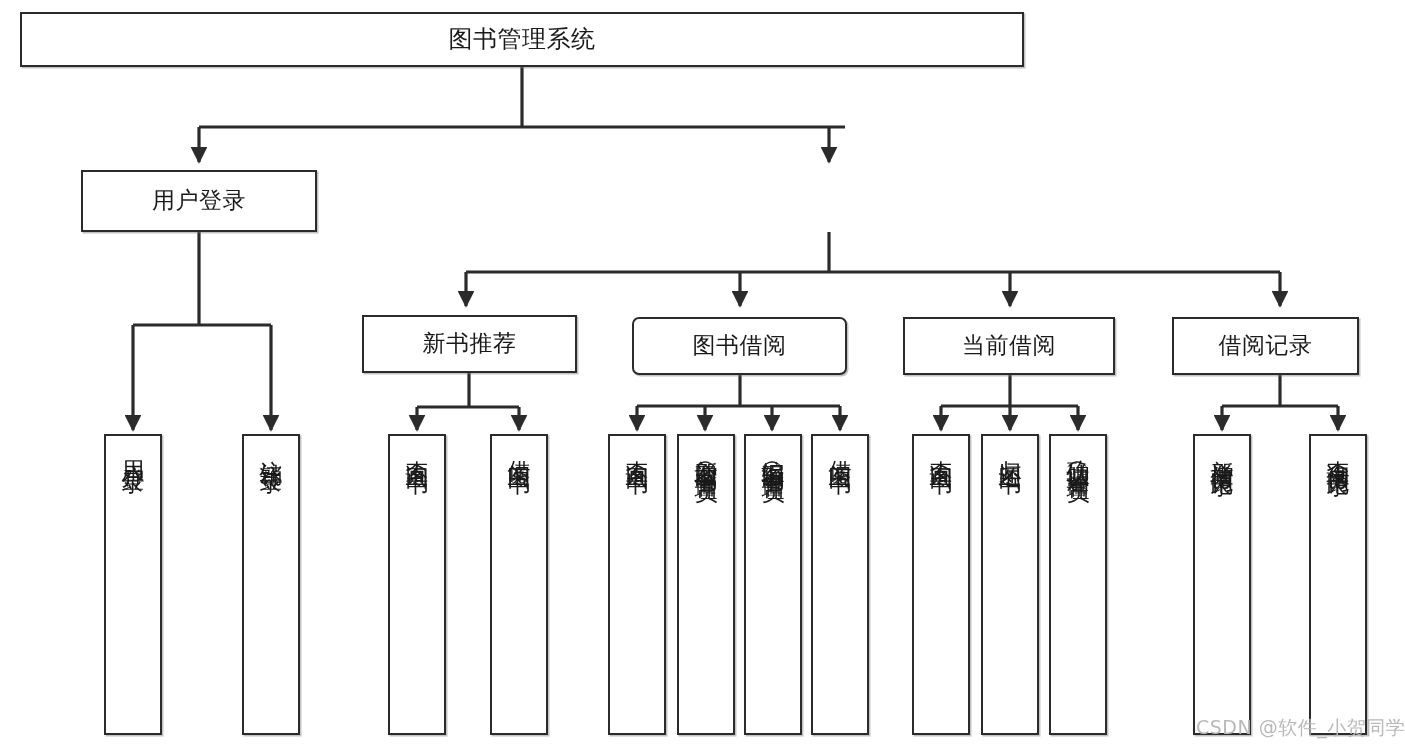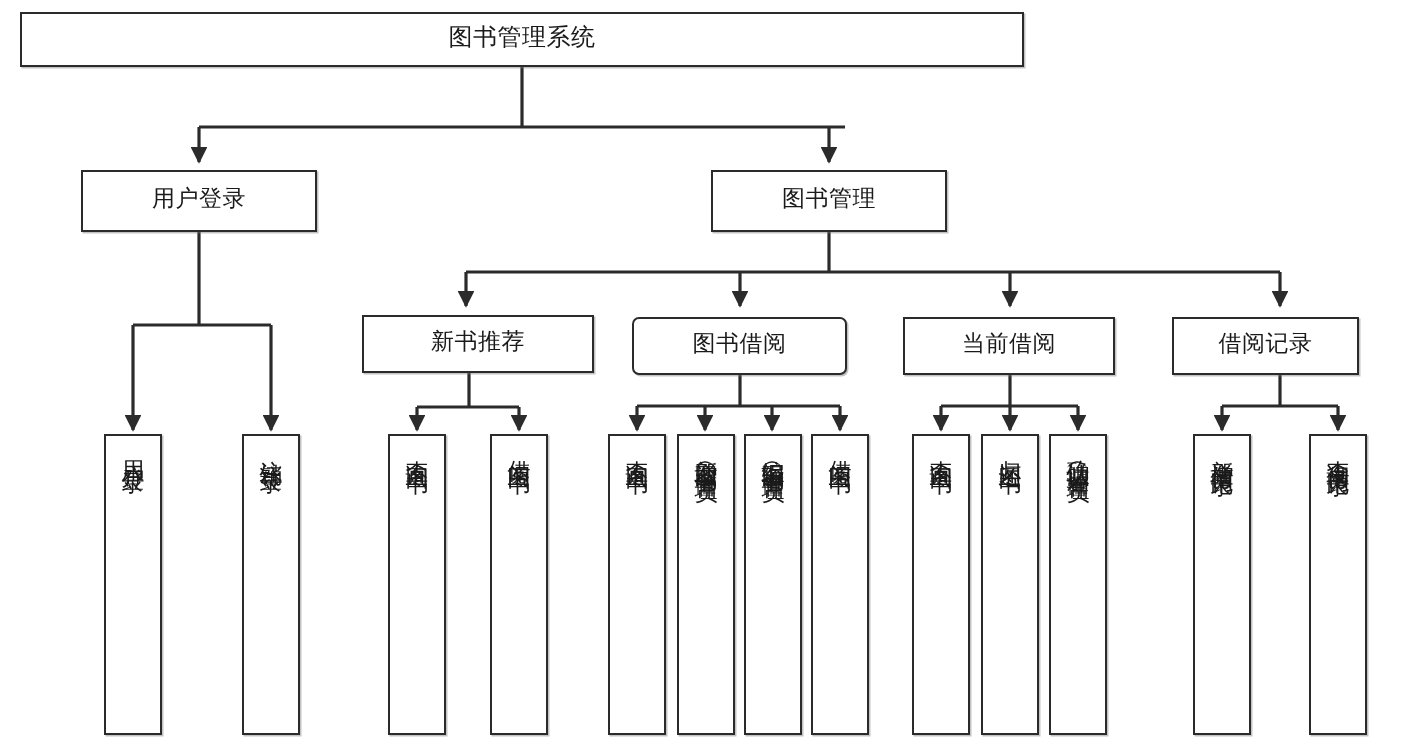--- a/index.html
+++ b/index.html
@@ -39,21 +39,20 @@
   }
   .node .label {
     display: block;
     line-height: 1.12;
     letter-spacing: 0.5px;
     white-space: nowrap;
   }
   
   .node.h .label {
     font-size: 23px;
-    font-family: Liberation Mono, monospace;
   }
   .node.root .label {
     font-size: 24px;
   }
   
   .node.v {
     align-items: flex-start;
     justify-content: center;
     padding-top: 6px;
   }
@@ -131,25 +130,22 @@
     </g>
   </svg>
 
   <div class="node h root" style="left:20px; top:12px; width:1004px; height:55px;">
     <span class="label">图书管理系统</span>
   </div>
 
   <div class="node h" style="left:81px; top:170px; width:236px; height:62px;">
     <span class="label">用户登录</span>
   </div>
-  <div class="node h" style="left:711px; top:170px; width:236px; height:62px;">
-    <span class="label">图书管理</span>
-  </div>
-
-  <div class="node h" style="left:362px; top:315px; width:232px; height:58px;">
+
+  <div class="node h" style="left:362px; top:315px; width:215px; height:58px;">
     <span class="label">新书推荐</span>
   </div>
   <div class="node h" style="left:632px; top:317px; width:215px; height:58px;border-radius:7px;">
     <span class="label">图书借阅</span>
   </div>
   <div class="node h" style="left:903px; top:317px; width:212px; height:58px;">
     <span class="label">当前借阅</span>
   </div>
   <div class="node h" style="left:1172px; top:317px; width:187px; height:58px;">
     <span class="label">借阅记录</span>
@@ -192,14 +188,15 @@
     <span class="label">确认归还（管理员）</span>
   </div>
 
   <div class="node v tall" style="left:1193px; top:434px; width:58px; height:301px;">
     <span class="label">新增借阅记录</span>
   </div>
   <div class="node v tall" style="left:1309px; top:434px; width:58px; height:301px;">
     <span class="label">查询借阅记录</span>
   </div>
 
+  <div class="watermark" style="left:1196px; top:715px;">CSDN @软件_小贺同学</div>
 
 </div>
 
 </body></html>

